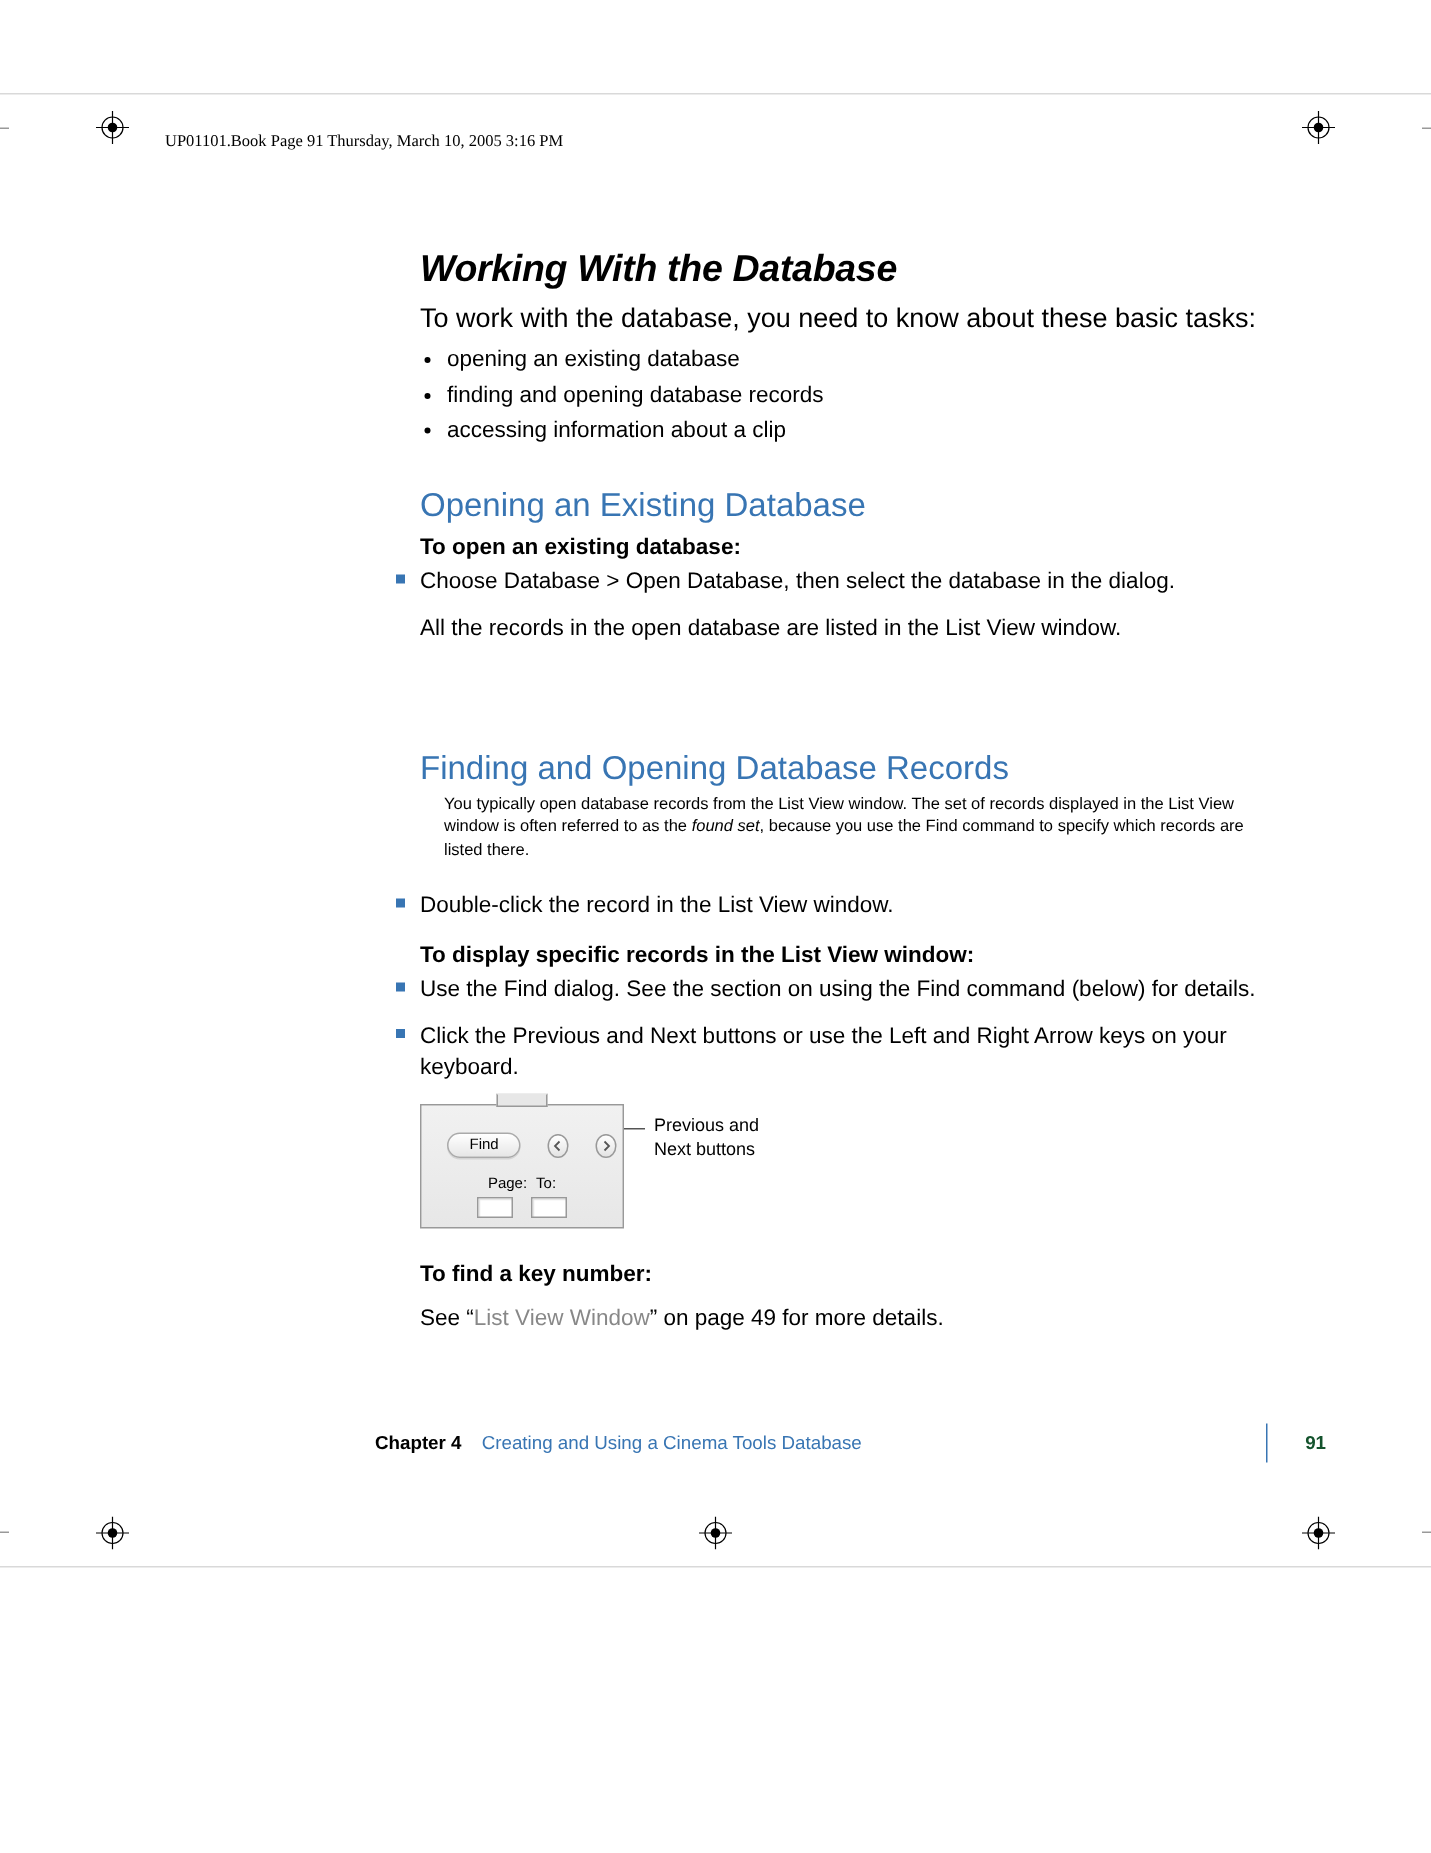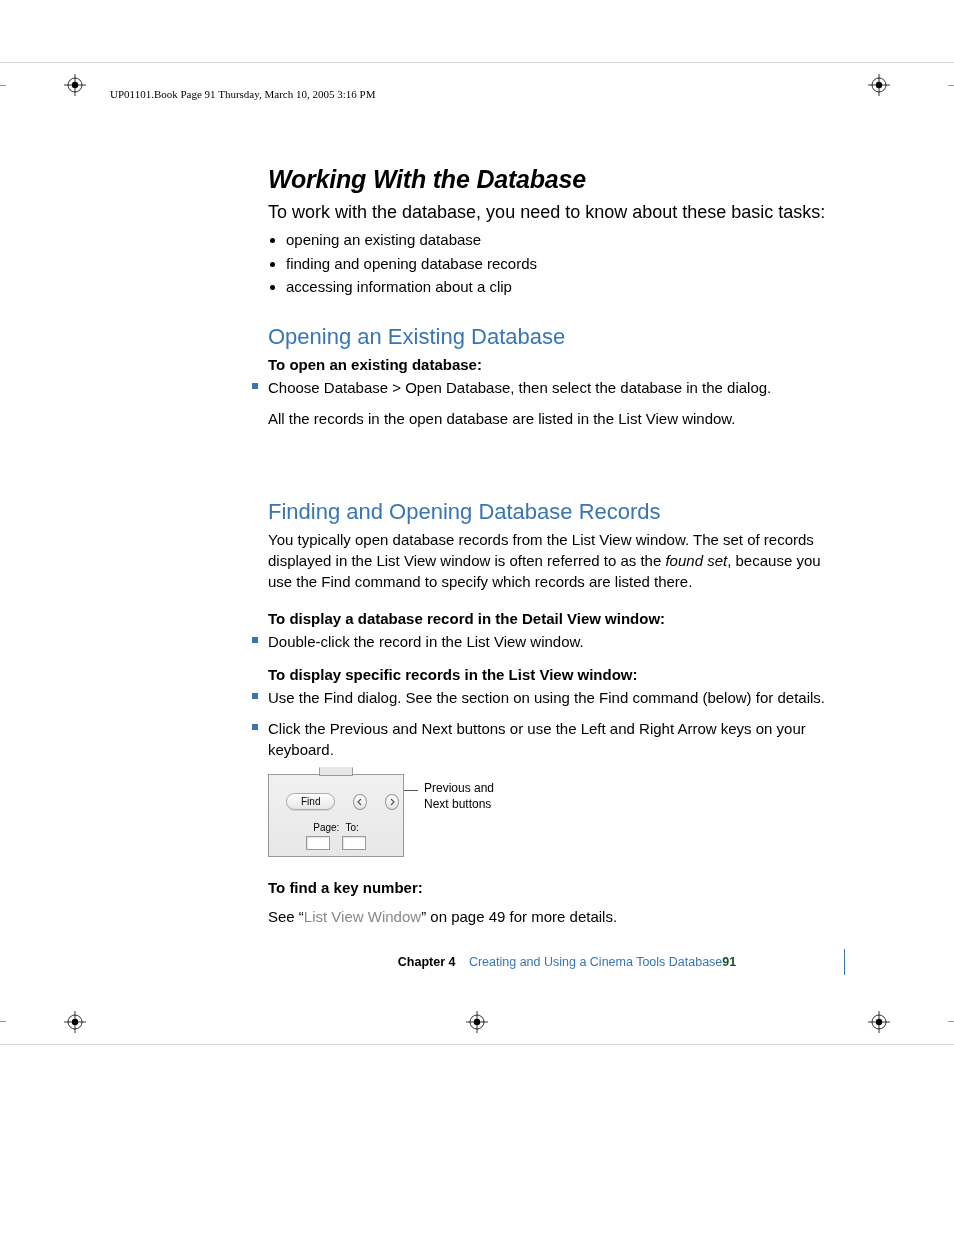--- a/index.html
+++ b/index.html
@@ -20,21 +20,21 @@
   .header-line {
     position: absolute;
     left: 110px;
     top: 88px;
     font-size: 11px;
     font-family: "Times New Roman", Times, serif;
     color: #000;
   }
   .content {
     position: absolute;
-    left: 268px;
+    left: 280px;
     top: 165px;
     width: 570px;
   }
   .h1 {
     font-style: italic;
     font-weight: 600;
     font-size: 25px;
     margin: 0 0 6px 0;
     letter-spacing: -0.2px;
   }
@@ -81,23 +81,23 @@
   .step .txt {
     display: block;
     margin-left: 16px;
   }
   .follow {
     font-size: 15px;
     line-height: 1.4;
     margin: 0 0 22px 0;
   }
   .para {
-    font-size: 15px;
+    font-size: 11px;
     line-height: 1.4;
-    margin: 4px 0 18px 0;
+    margin: 4px 0 18px 16px;
   }
   .found-set { font-style: italic; }
   .section-gap { height: 30px; }
 
   
   .figure-row {
     display: flex;
     align-items: flex-start;
     margin: 14px 0 22px 0;
   }
@@ -185,21 +185,21 @@
 
   .xref { color: #888; }
 
   
   .footer {
     position: absolute;
     left: 250px;
     right: 70px;
     bottom: 138px;
     display: flex;
-    justify-content: center;
+    justify-content: space-between;
     align-items: baseline;
     font-size: 12.5px;
   }
   .footer .left { }
   .footer .left b { font-weight: 700; margin-right: 10px; }
   .footer .left .chap { color: #3875b3; }
   .footer .right { color: #14532d; font-weight: 700; }
   .footer-rule {
     position: absolute;
     right: 109px;
@@ -315,21 +315,20 @@
     </div>
     <p class="follow">All the records in the open database are listed in the List View window.</p>
 
     <div class="section-gap"></div>
 
     <h2 class="h2">Finding and Opening Database Records</h2>
     <p class="para">
       <span>You typically open database records from the List View window. The set of records displayed in the List View window is often referred to as the </span><span class="found-set">found set</span><span>, because you use the Find command to specify which records are listed there.</span>
     </p>
 
-    <p class="bold-lead">To display a database record in the Detail View window:</p>
     <div class="step">
       <span class="sq"></span>
       <span class="txt">Double-click the record in the List View window.</span>
     </div>
 
     <p class="bold-lead" style="margin-top:14px">To display specific records in the List View window:</p>
     <div class="step">
       <span class="sq"></span>
       <span class="txt">Use the Find dialog. See the section on using the Find command (below) for details.</span>
     </div>

